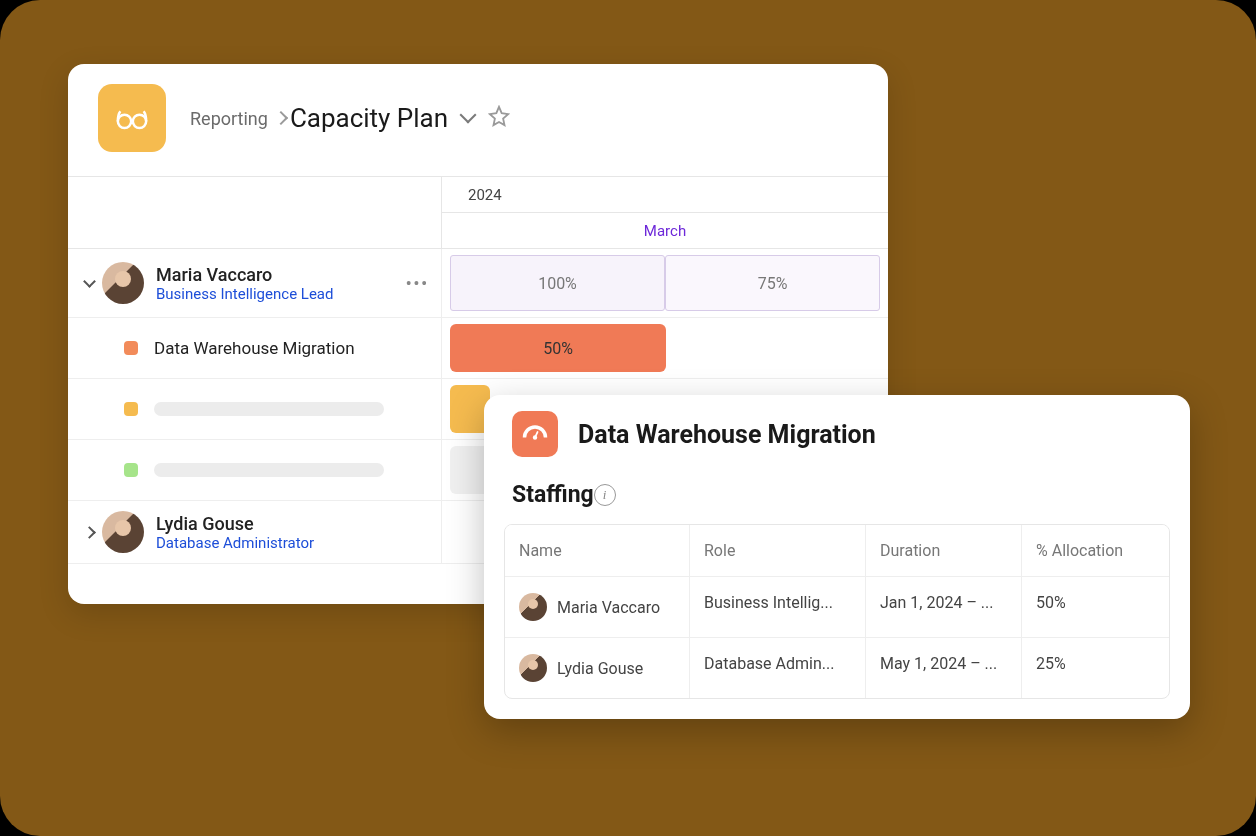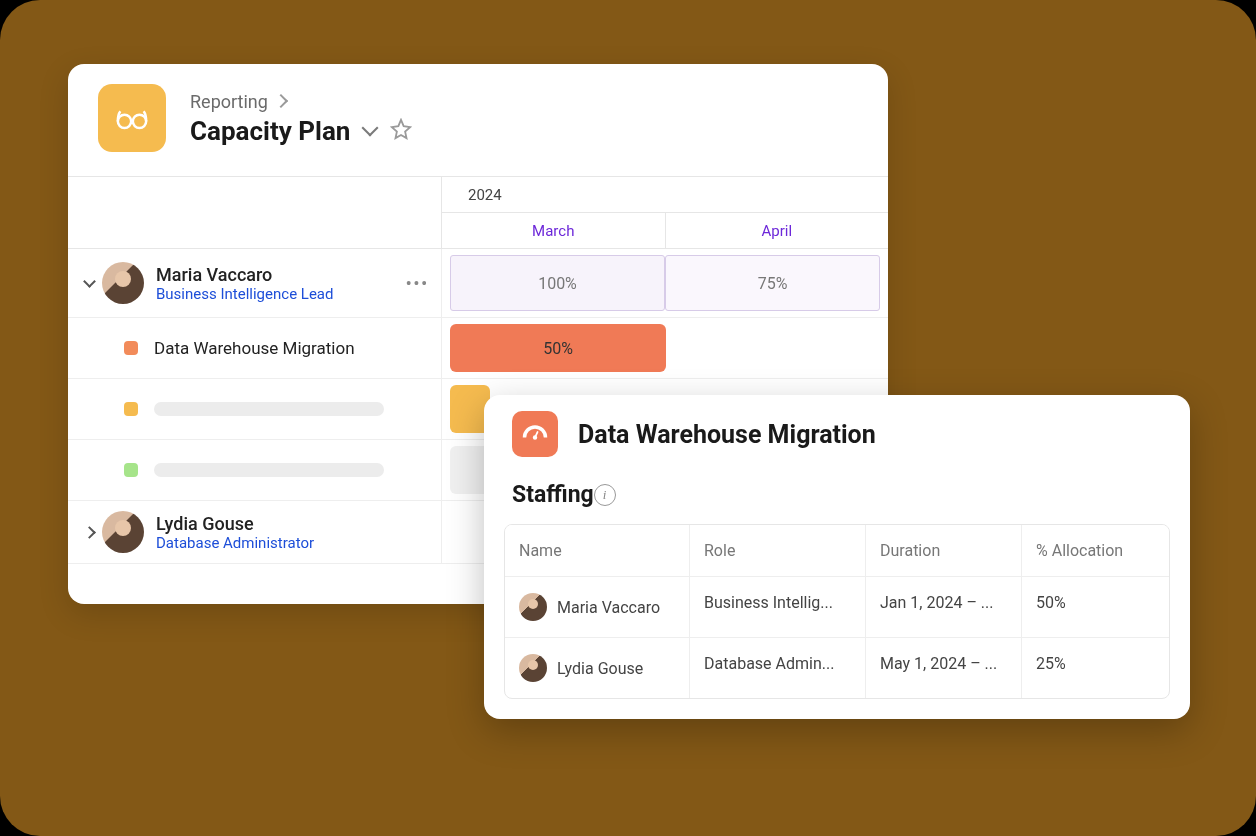--- a/index.html
+++ b/index.html
@@ -3,25 +3,25 @@
 <meta charset="utf-8">
 <style>
 *{box-sizing:border-box;margin:0;padding:0}
 body{font-family:-apple-system,BlinkMacSystemFont,"Segoe UI",Roboto,Helvetica,Arial,sans-serif;background:#000;width:1256px;height:836px;overflow:hidden}
 .stage{position:relative;width:1256px;height:836px;background:#835816;border-radius:40px;margin:0 auto}
 
 .card1{position:absolute;left:68px;top:64px;width:820px;height:540px;background:#fff;border-radius:16px;box-shadow:0 10px 30px rgba(0,0,0,.15);overflow:hidden}
 .header1{display:flex;align-items:center;gap:24px;padding:20px 30px 24px 30px}
 .proj-icon{width:68px;height:68px;background:#f5bb4f;border-radius:14px;display:flex;align-items:center;justify-content:center}
 .proj-icon svg{width:40px;height:40px;stroke:#fff;fill:none;stroke-width:3}
-.hdr-text{display:flex;flex-direction:column;gap:4px}
+.hdr-text{display:flex;flex-direction:row;gap:4px}
 .crumb{display:flex;align-items:center;gap:8px;color:#6b6b6b;font-size:18px}
 .chev{width:10px;height:10px;border-top:2px solid #9a9a9a;border-right:2px solid #9a9a9a;transform:rotate(45deg)}
 .title-row{display:flex;align-items:center;gap:14px}
-.title-row h1{font-size:26px;font-weight:700;color:#1a1a1a}
+.title-row h1{font-size:26px;font-weight:400;color:#1a1a1a}
 .chev-down{width:12px;height:12px;border-right:2px solid #7a7a7a;border-bottom:2px solid #7a7a7a;transform:rotate(45deg);margin-top:-6px}
 .star svg{width:22px;height:22px;stroke:#9a9a9a;fill:none;stroke-width:2}
 
 .grid-head{border-top:1px solid #e6e6e6;display:flex}
 .left-col{width:374px;flex-shrink:0;border-right:1px solid #e6e6e6}
 .right-col{flex:1}
 .year-row{height:36px;display:flex;align-items:center;padding-left:26px;font-size:15px;color:#444;border-bottom:1px solid #e6e6e6}
 .months-row{display:flex;height:36px}
 .month{flex:1;display:flex;align-items:center;justify-content:center;color:#6d28d9;font-size:15px;border-bottom:1px solid #e6e6e6}
 .month+.month{border-left:1px solid #e6e6e6}
@@ -108,21 +108,20 @@
     </div>
 
     <div class="grid-head">
       <div class="left-col">
           <div class="spacer-left"></div>
         </div>
       <div class="right-col">
         <div class="year-row">2024</div>
         <div class="months-row">
           <div class="month">March</div>
-          <div class="month">April</div>
         </div>
       </div>
     </div>
 
     <div class="row">
       <div class="left">
         <span class="expander">
             <span class="chev-dn"></span>
           </span>
         <div class="avatar"></div>

